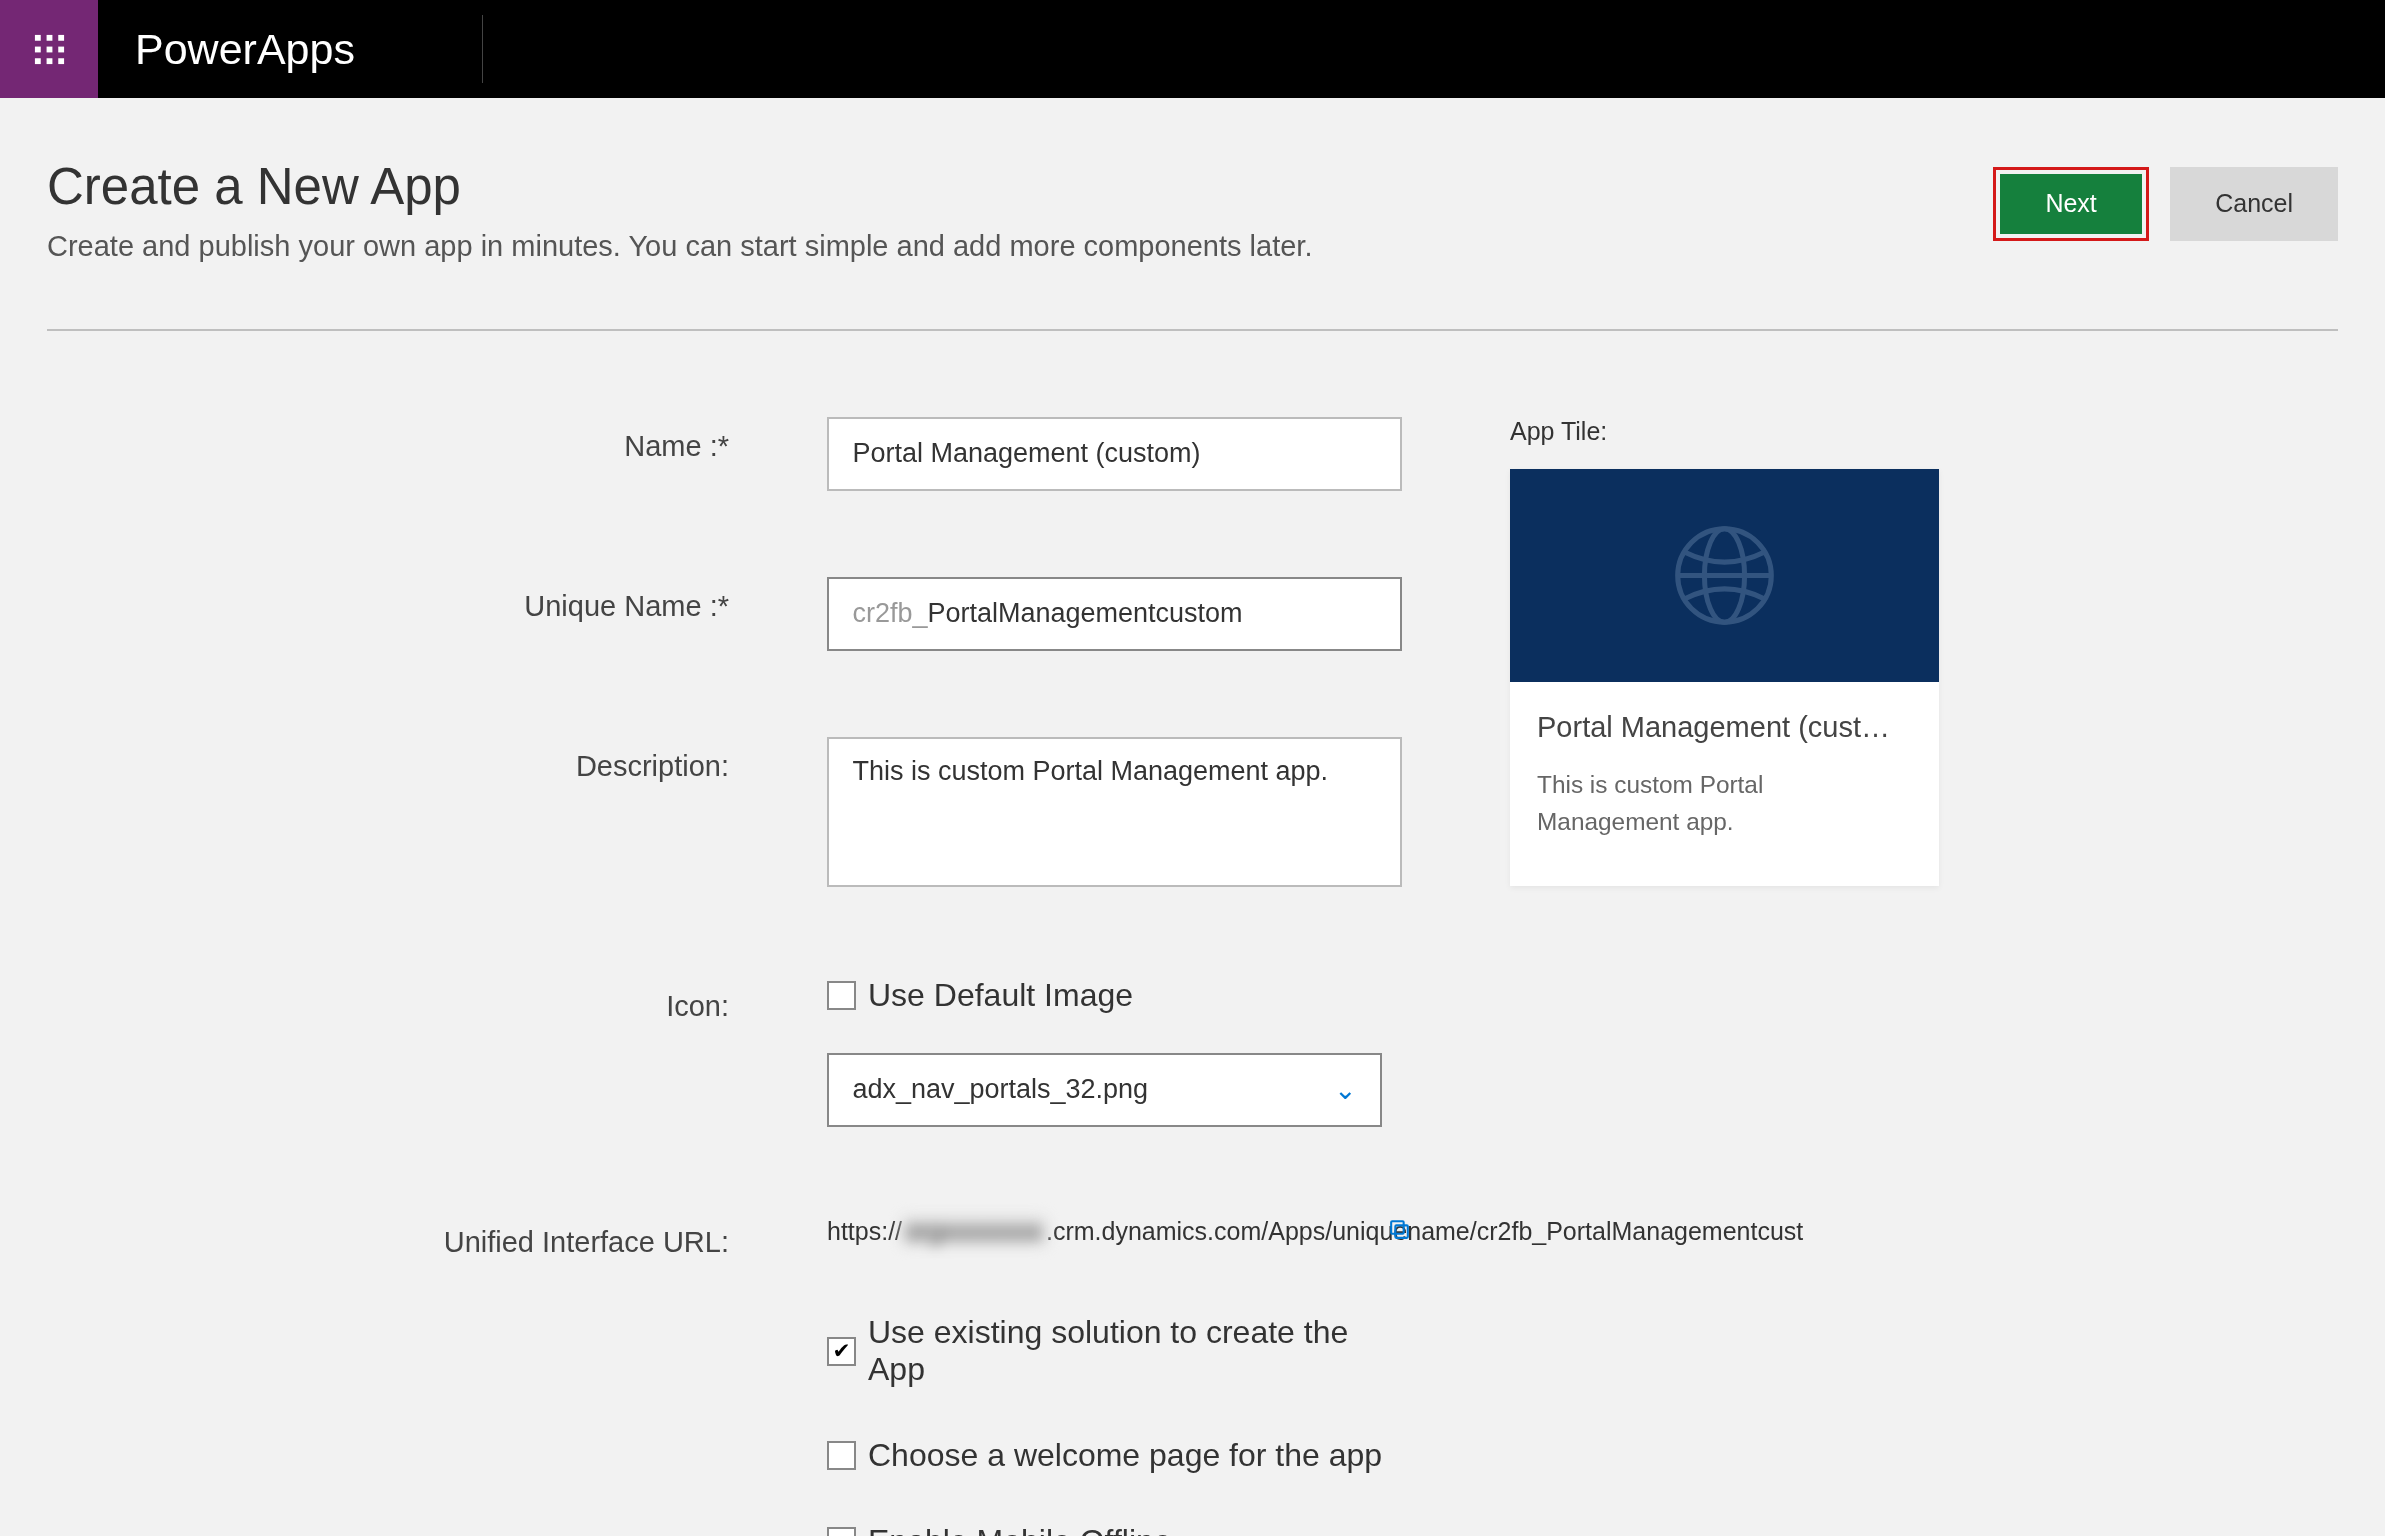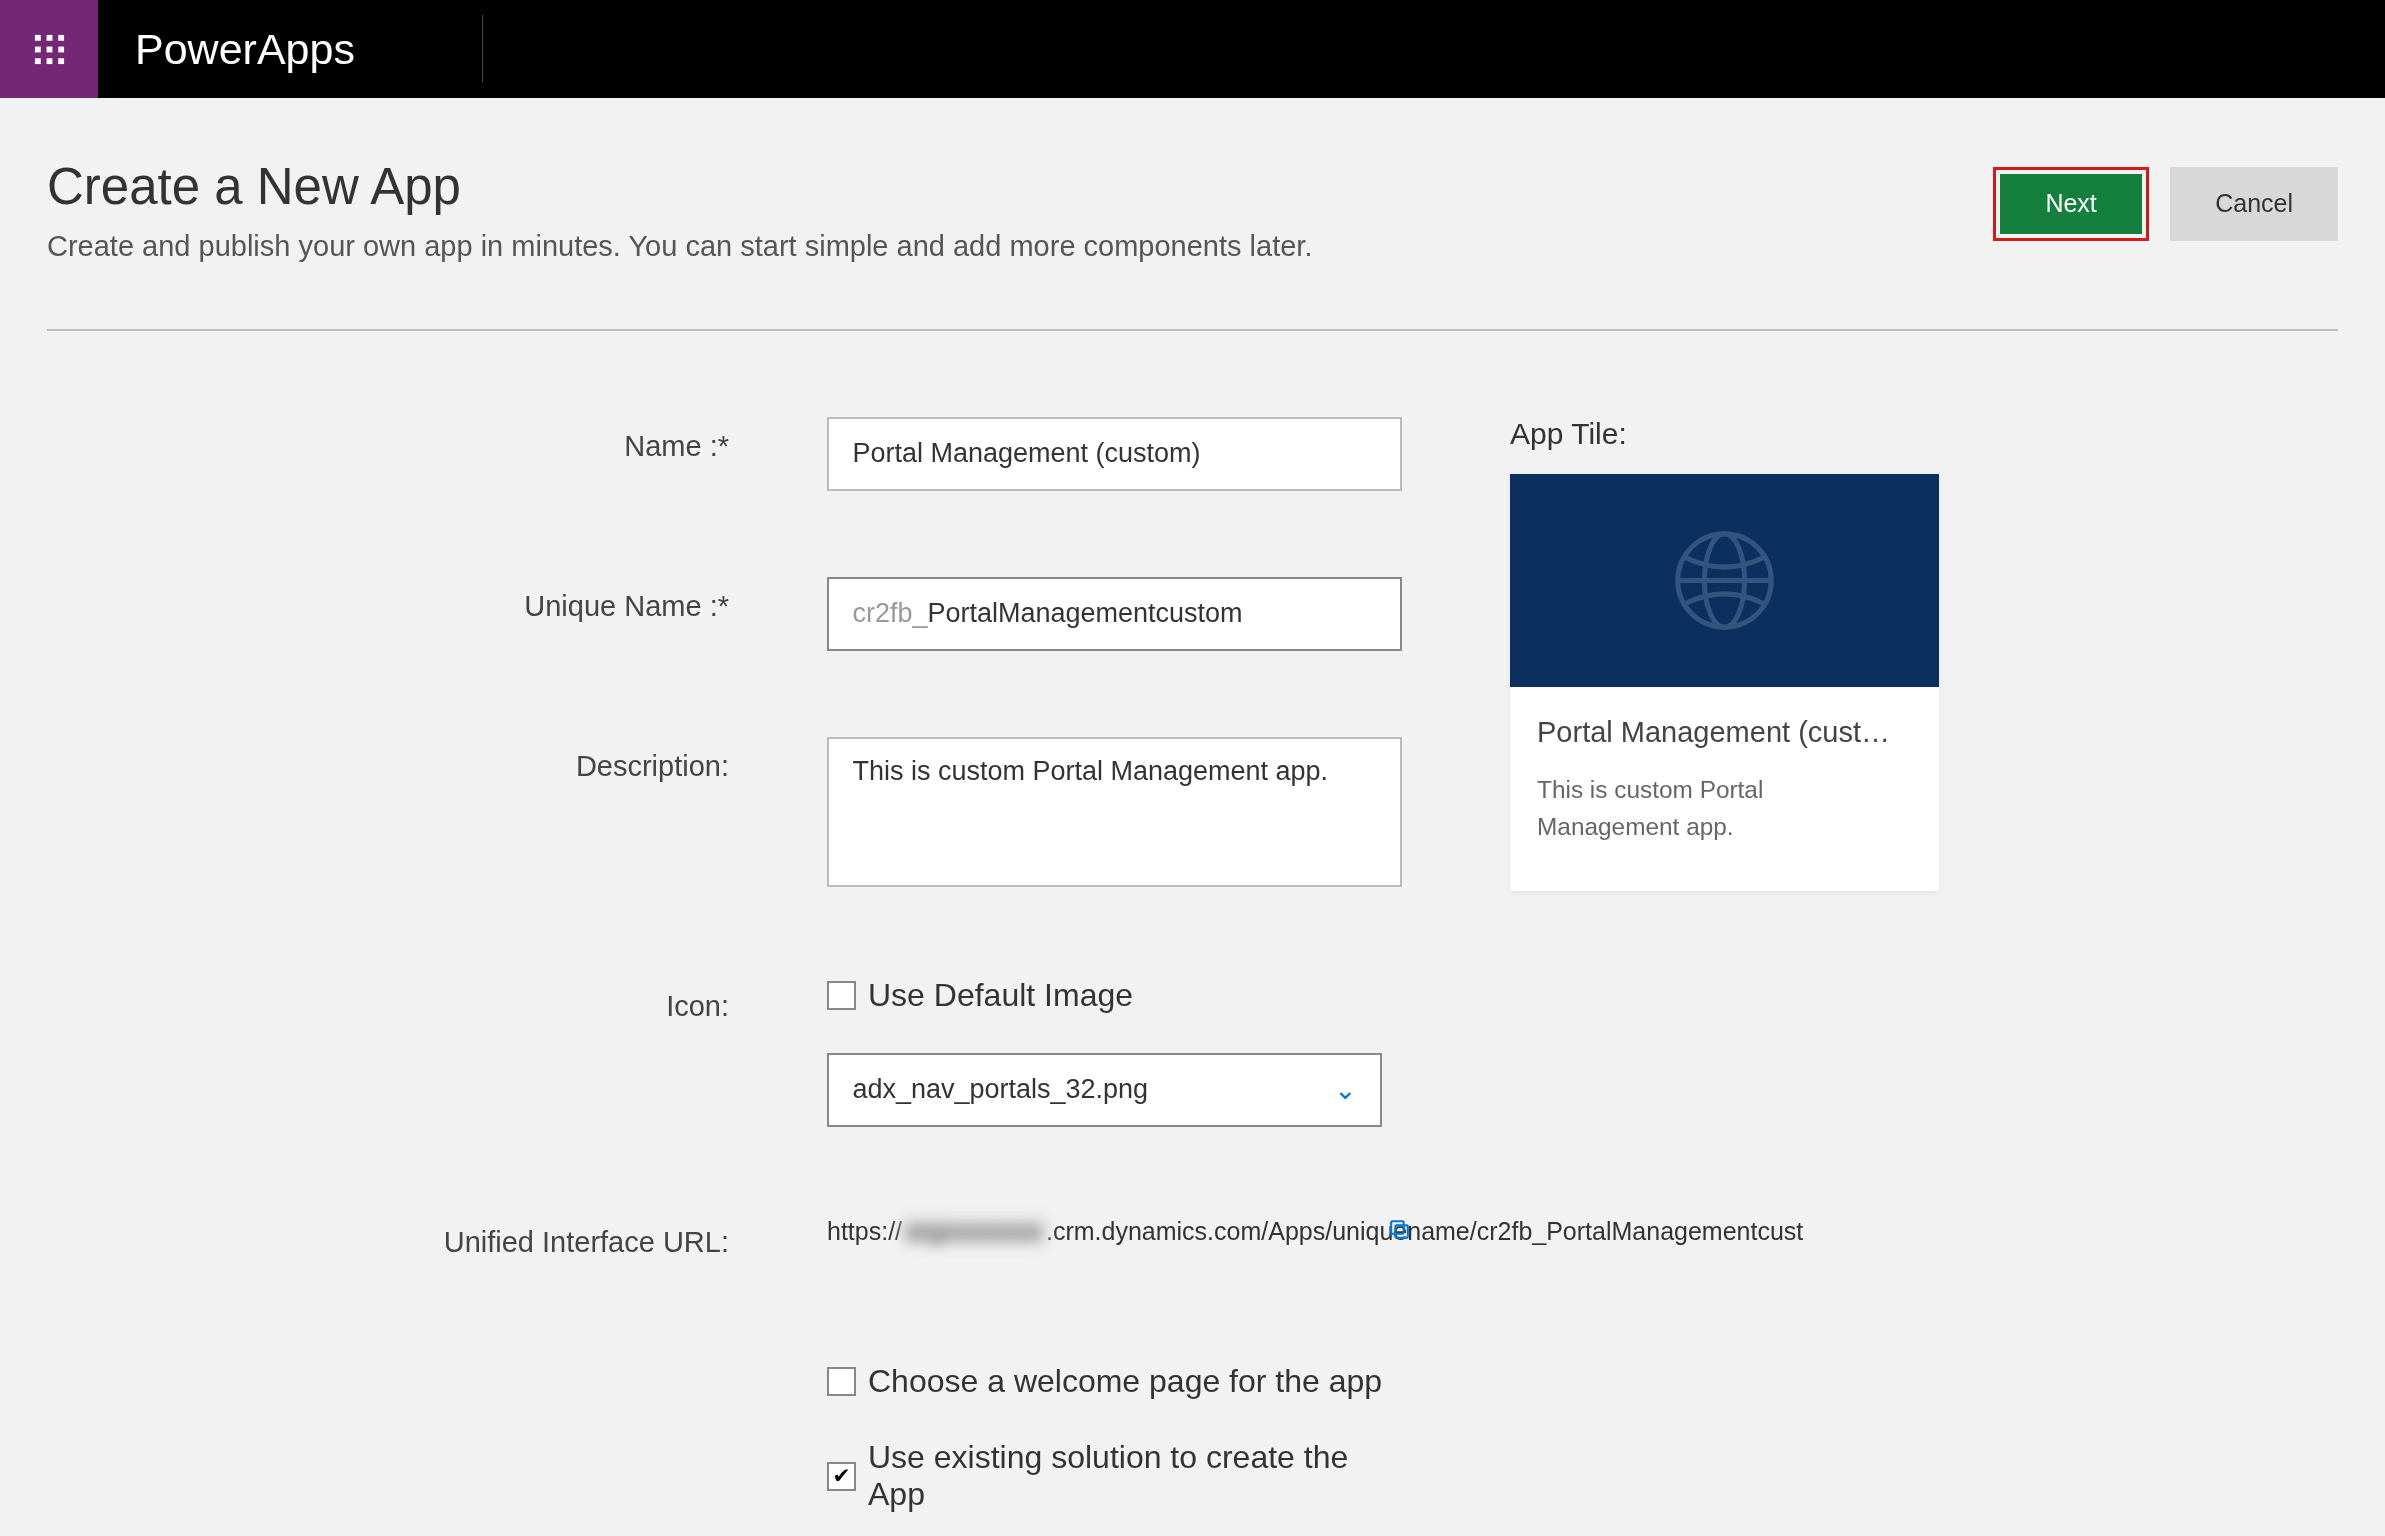--- a/index.html
+++ b/index.html
@@ -206,21 +206,21 @@
     border-radius: 2.9px;
     padding: 0 3.9px;
   }
   .copy-icon {
     color: #0078d4;
     cursor: pointer;
     margin-top: 3.9px;
   }
   .copy-icon svg { width: 25px; height: 25px; }
   .preview-label {
-    font-size: 30px;
+    font-size: 25px;
     color: #333;
     margin-bottom: 23.4px;
   }
   .tile {
     width: 429px;
     background: #fff;
     box-shadow: 0 2px 5.9px rgba(0,0,0,0.06);
   }
   .tile-top {
     height: 213px;
@@ -340,27 +340,27 @@
                 <rect x="4" y="4" width="12" height="12" rx="1"></rect>
               </svg>
             </span>
           </div>
         </div>
       </div>
 
       <div class="form-row tight">
         <div class="form-label"></div>
         <div class="form-field">
+          <div class="checkbox-row">
+            <div class="checkbox checked"></div>
+            <span>Use existing solution to create the App</span>
+          </div>
           <div class="checkbox-row" style="margin-top:49px;">
             <div class="checkbox"></div>
             <span>Choose a welcome page for the app</span>
-          </div>
-          <div class="checkbox-row">
-            <div class="checkbox checked"></div>
-            <span>Use existing solution to create the App</span>
           </div>
           <div class="checkbox-row" style="margin-top:49px;">
             <div class="checkbox"></div>
             <span>Enable Mobile Offline</span>
           </div>
         </div>
       </div>
 
     </div>
 

